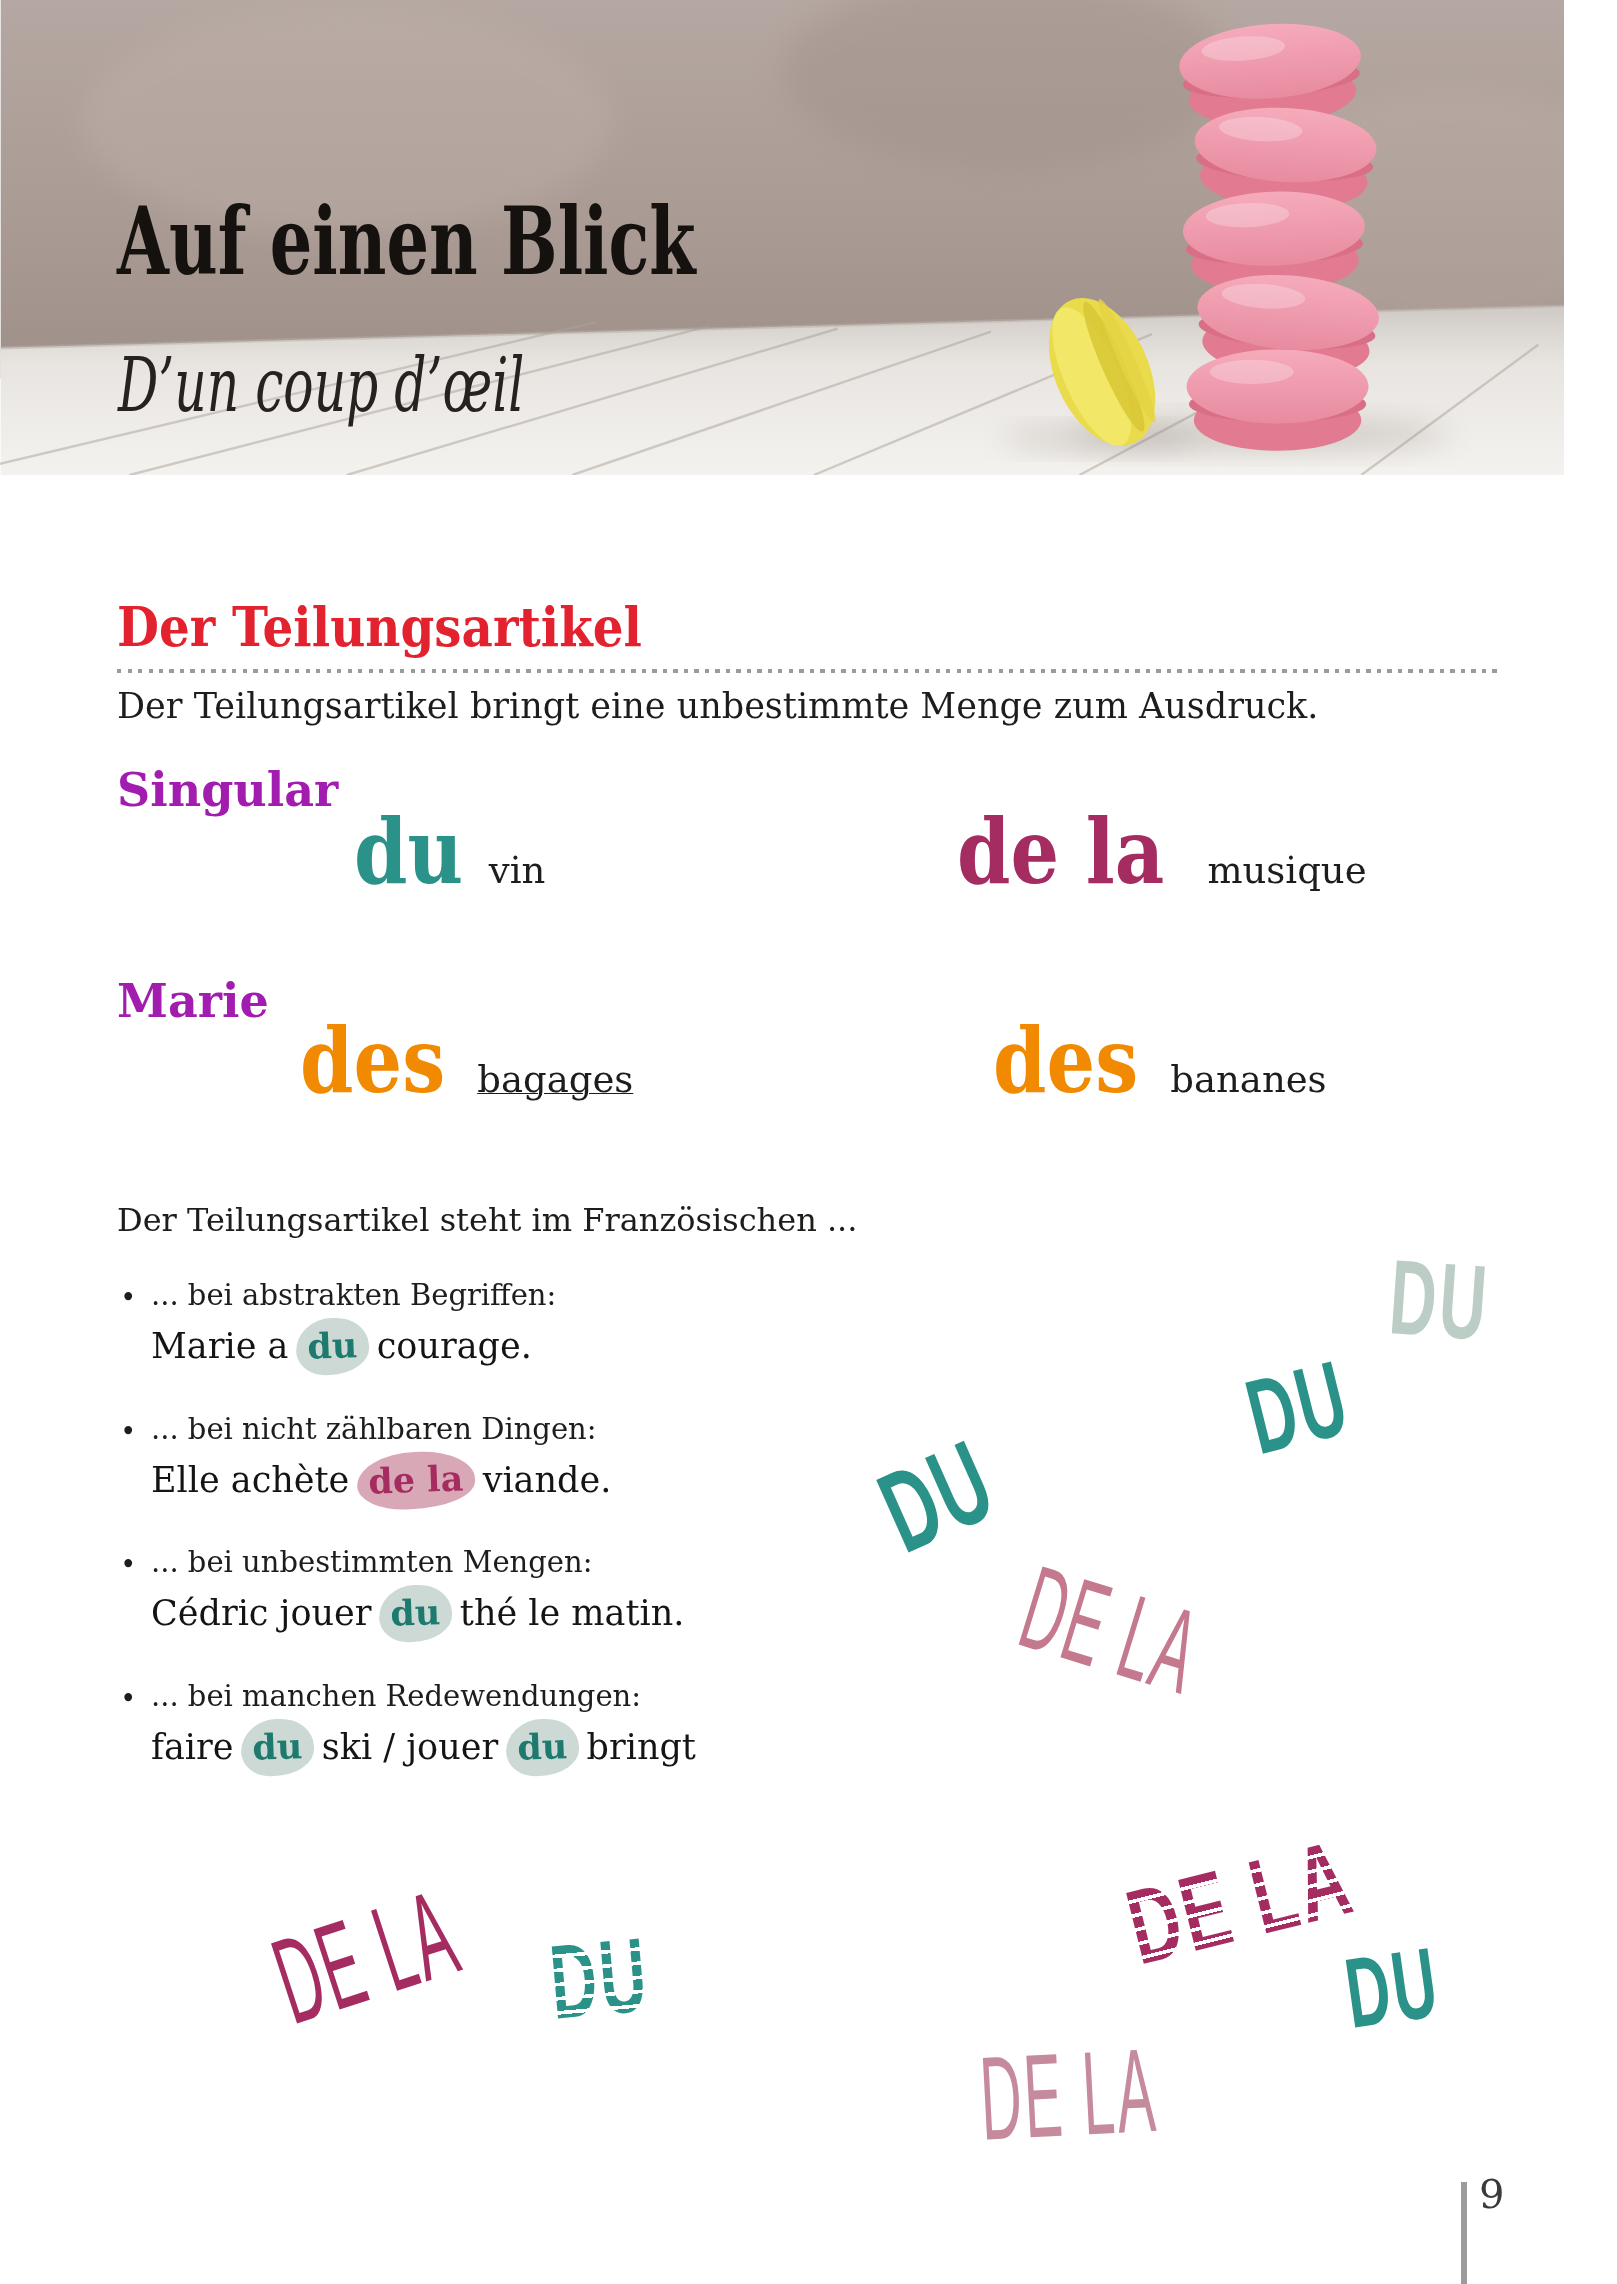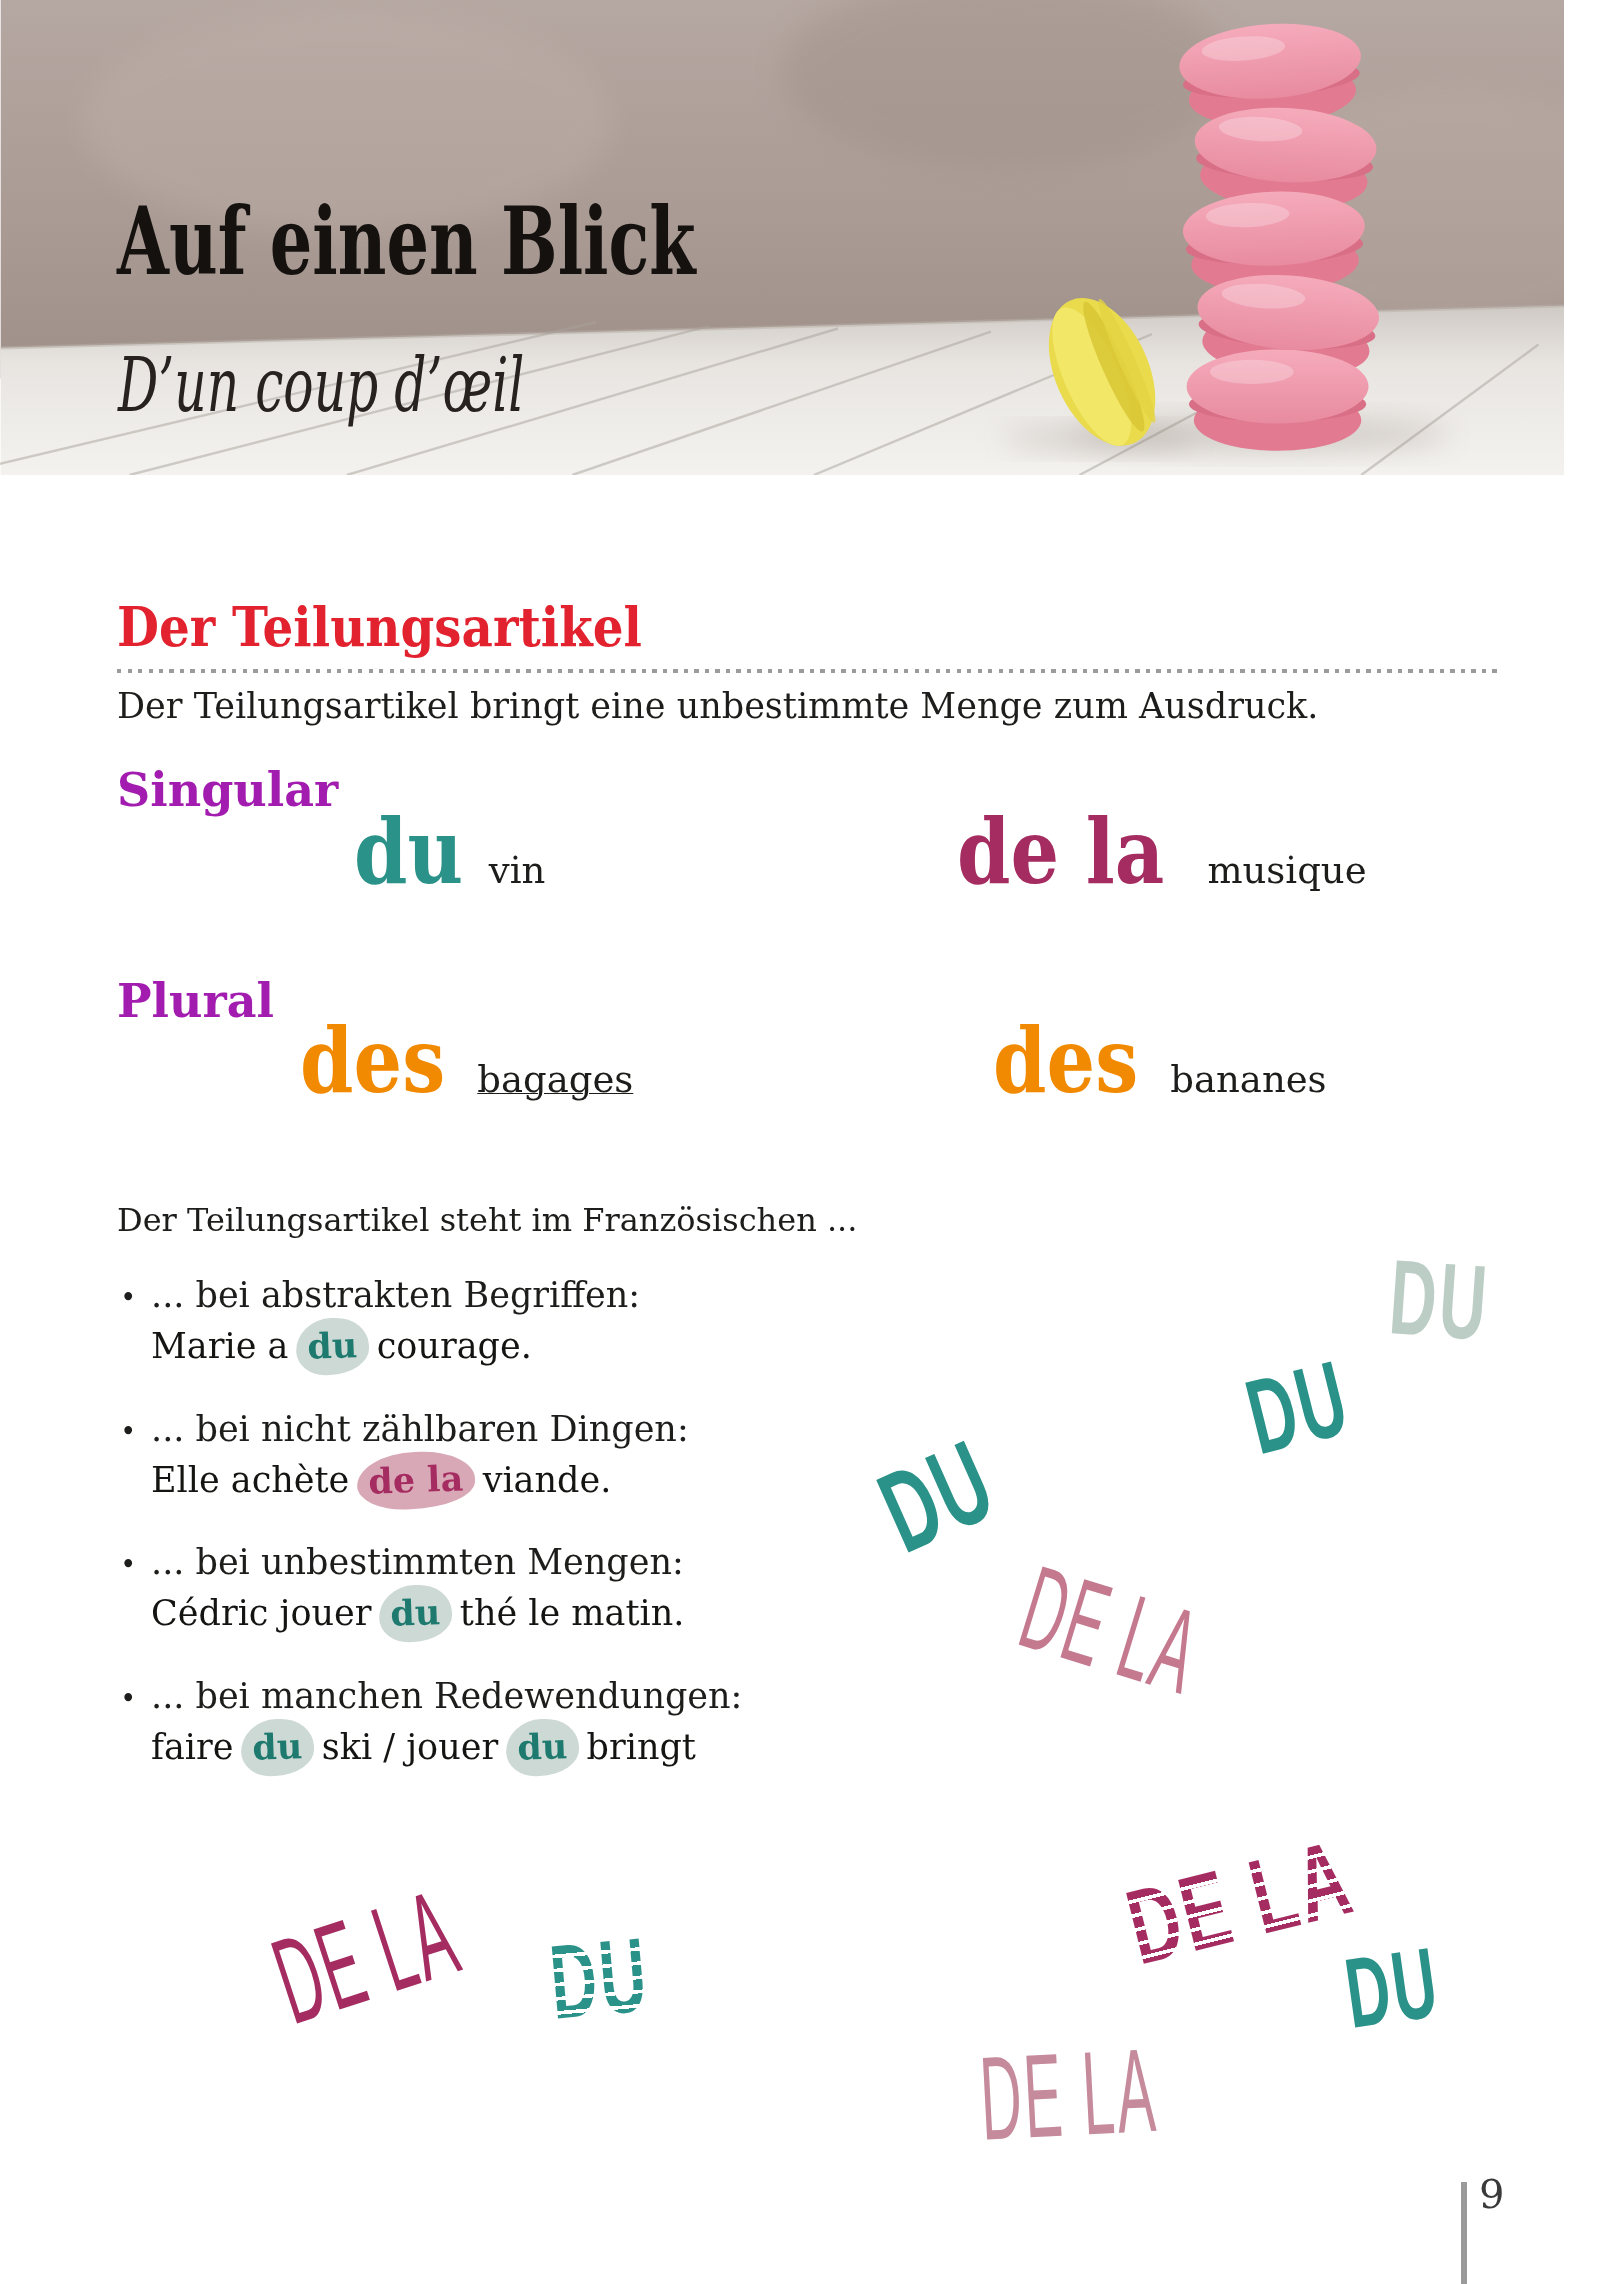--- a/index.html
+++ b/index.html
@@ -78,21 +78,21 @@
     font-size:32px; color:#1d1d1b; line-height:1.3;
   }
   .bullet-list{
     position:absolute; left:117px; top:1273px; width:926px;
   }
   .bullet{position:relative; padding-left:34px; margin-bottom:32px;}
   .bullet-marker{
     position:absolute; left:3.2px; top:11.3px;
     font-size:27px; color:#1d1d1b; line-height:1;
   }
-  .b-label{font-size:35px; line-height:45px; color:#1d1d1b;}
+  .b-label{font-size:29px; line-height:45px; color:#1d1d1b;}
   .b-example{font-size:35px; line-height:47px; color:#141412;}
   .hl{
     display:inline-block;
     padding:4px 11.3px 5.6px 11.3px; margin:0 -3.2px;
     border-radius:52% 48% 58% 42% / 60% 52% 48% 45%;
     font-weight:700;
     transform:rotate(-2deg);
   }
   .hl-teal{background:#cdd9d4; color:#1e7a6e;}
   .hl-pink{background:#d9a8b6; color:#a52c60;}
@@ -245,21 +245,21 @@
 
   <div id="singular-label" class="group-label">Singular</div>
 
   <div id="ex-du" class="example-pair">
     <span class="big-art c-teal-big"><span class="cx">du</span></span><span class="noun">vin</span>
   </div>
   <div id="ex-dela" class="example-pair">
     <span class="big-art c-magenta-big"><span class="cx">de la</span></span><span class="noun">musique</span>
   </div>
 
-  <div id="plural-label" class="group-label">Plural</div>
+  <div id="plural-label" class="group-label">Marie</div>
 
   <div id="ex-des1" class="example-pair">
     <span class="big-art c-orange-big"><span class="cx">des</span></span><span class="noun">bagages</span>
   </div>
   <div id="ex-des2" class="example-pair">
     <span class="big-art c-orange-big"><span class="cx">des</span></span><span class="noun">bananes</span>
   </div>
 
   <div class="usage-intro">Der Teilungsartikel steht im Französischen ...</div>
 

